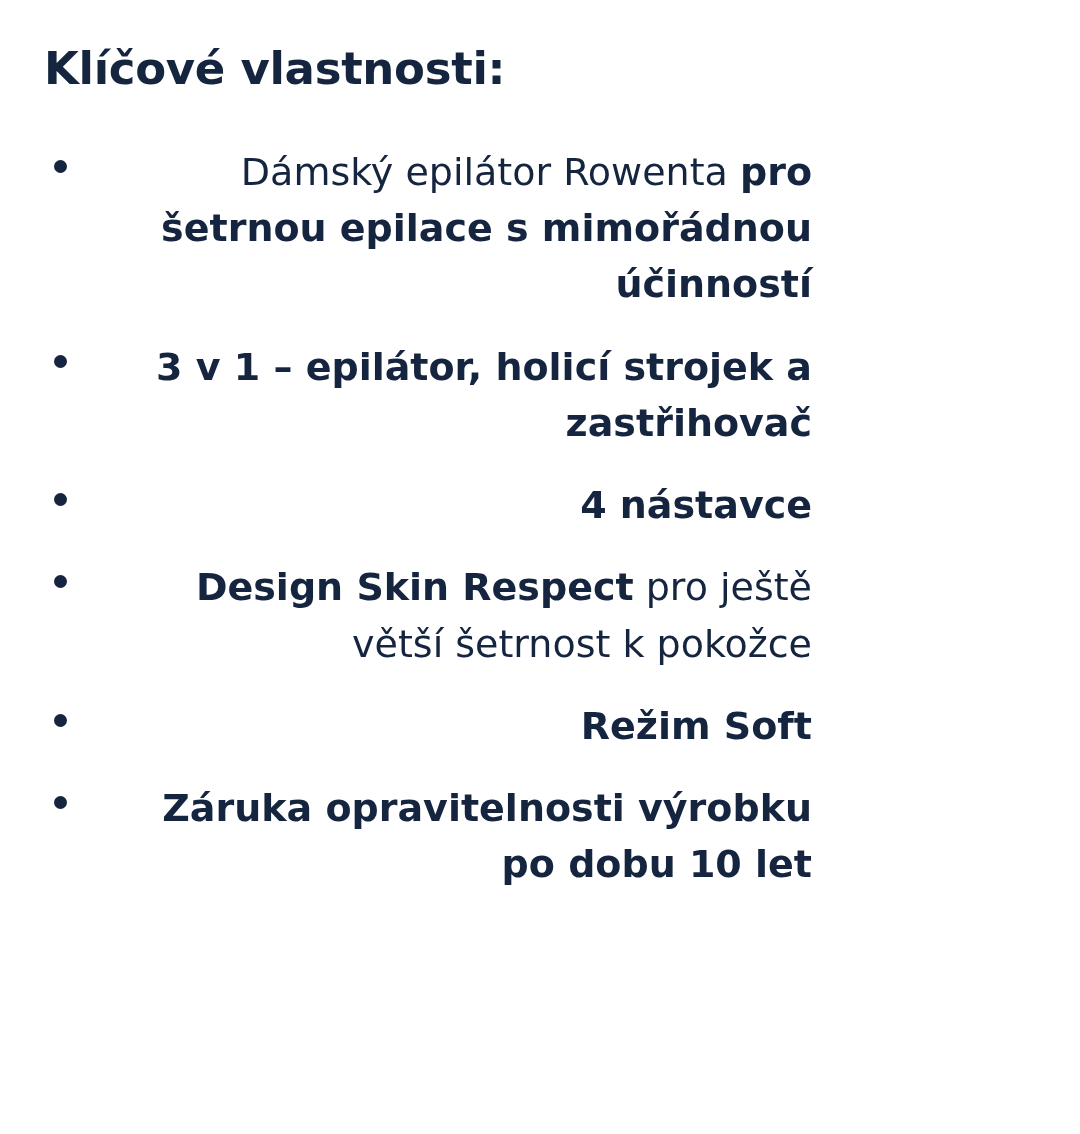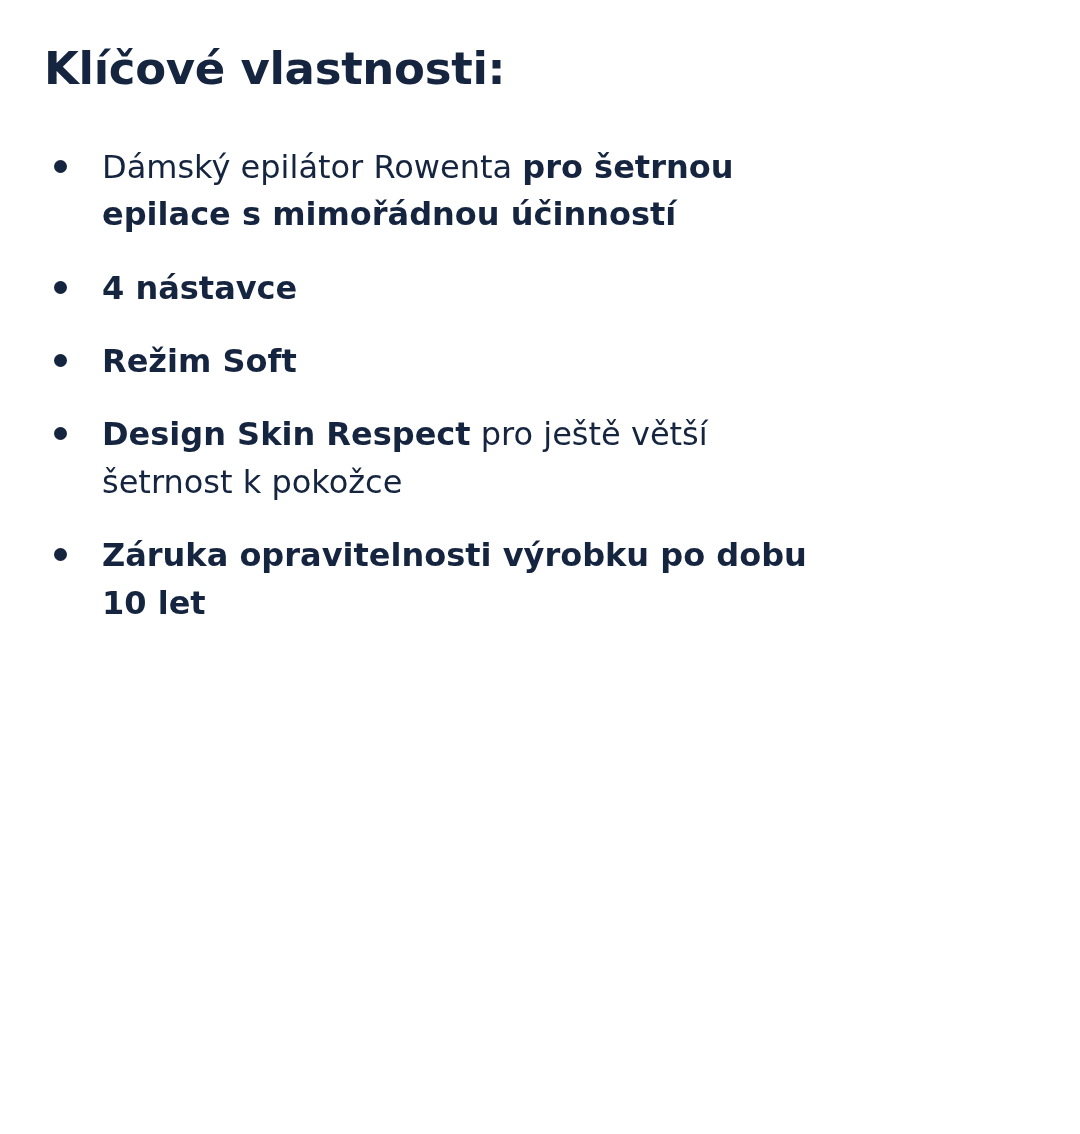--- a/index.html
+++ b/index.html
@@ -31,24 +31,25 @@
   }
   .feature-list {
     list-style: none;
     margin: 0;
     padding: 0;
   }
   .feature-item {
     position: relative;
     padding-left: 58px;
     margin-bottom: 26px;
-    font-size: 32px;
+    font-size: 38px;
     line-height: 1.48;
     font-weight: 400;
     color: #16253f;
+    text-align: right;
   }
   .feature-item:last-child {
     margin-bottom: 0;
   }
   .bullet {
     position: absolute;
     left: 10px;
     top: 16px;
     width: 13px;
     height: 13px;
@@ -70,28 +71,32 @@
   <h1 class="page-title">Klíčové vlastnosti:</h1>
 
   <ul class="feature-list">
 
   <li class="feature-item">
         <span class="bullet"></span>
         <span class="feature-text"><span>Dámský epilátor Rowenta </span><b>pro šetrnou epilace s mimořádnou účinností</b></span>
       </li>
       <li class="feature-item">
         <span class="bullet"></span>
+        <span class="feature-text"><b>3 v 1 – epilátor, holicí strojek a zastřihovač</b></span>
+      </li>
+      <li class="feature-item">
+        <span class="bullet"></span>
         <span class="feature-text"><b>4 nástavce</b></span>
       </li>
       <li class="feature-item">
         <span class="bullet"></span>
-        <span class="feature-text"><b>Režim Soft</b></span>
+        <span class="feature-text"><b>Design Skin Respect</b><span> pro ještě větší šetrnost k pokožce</span></span>
       </li>
       <li class="feature-item">
         <span class="bullet"></span>
-        <span class="feature-text"><b>Design Skin Respect</b><span> pro ještě větší šetrnost k pokožce</span></span>
+        <span class="feature-text"><b>Režim Soft</b></span>
       </li>
       <li class="feature-item">
         <span class="bullet"></span>
         <span class="feature-text"><b>Záruka opravitelnosti výrobku po dobu 10 let</b></span>
       </li>
     </ul>
 </div>
 
 </body></html>

